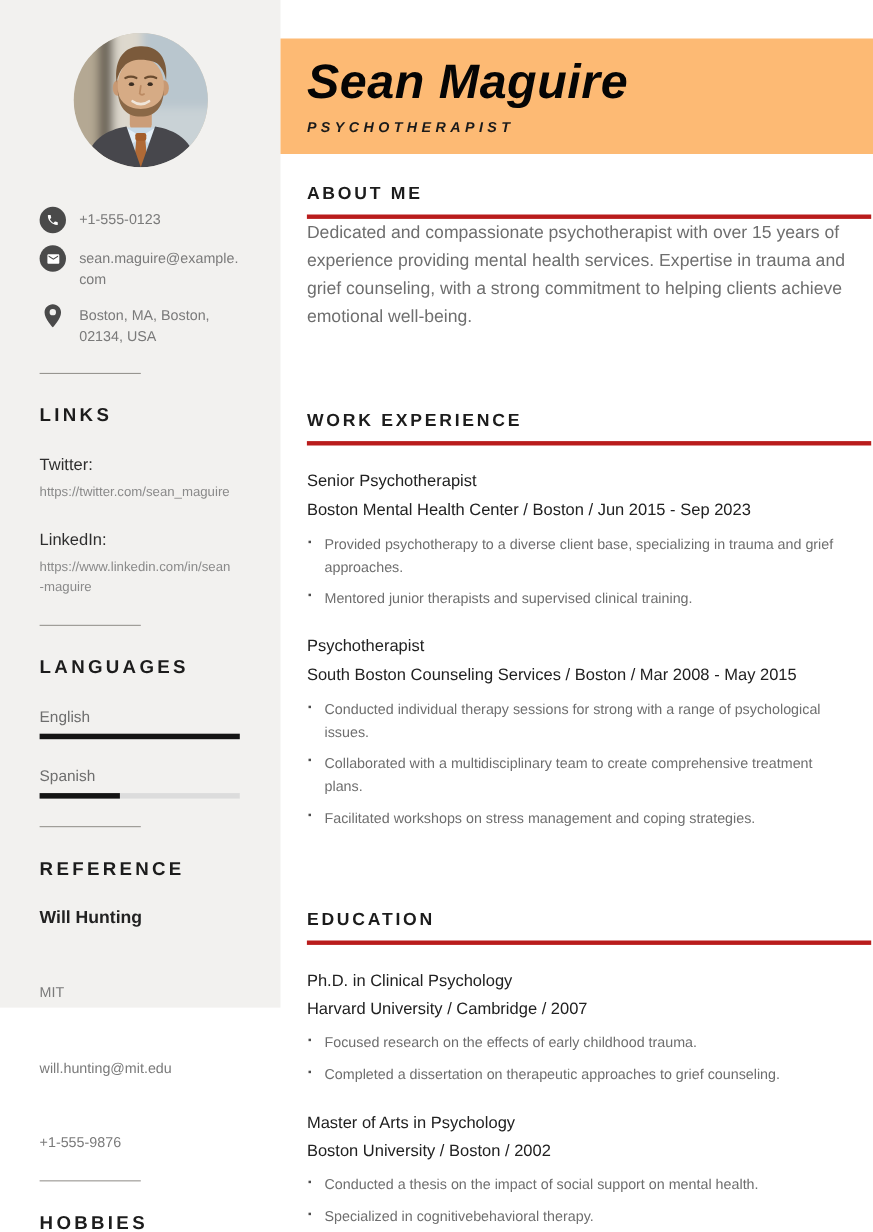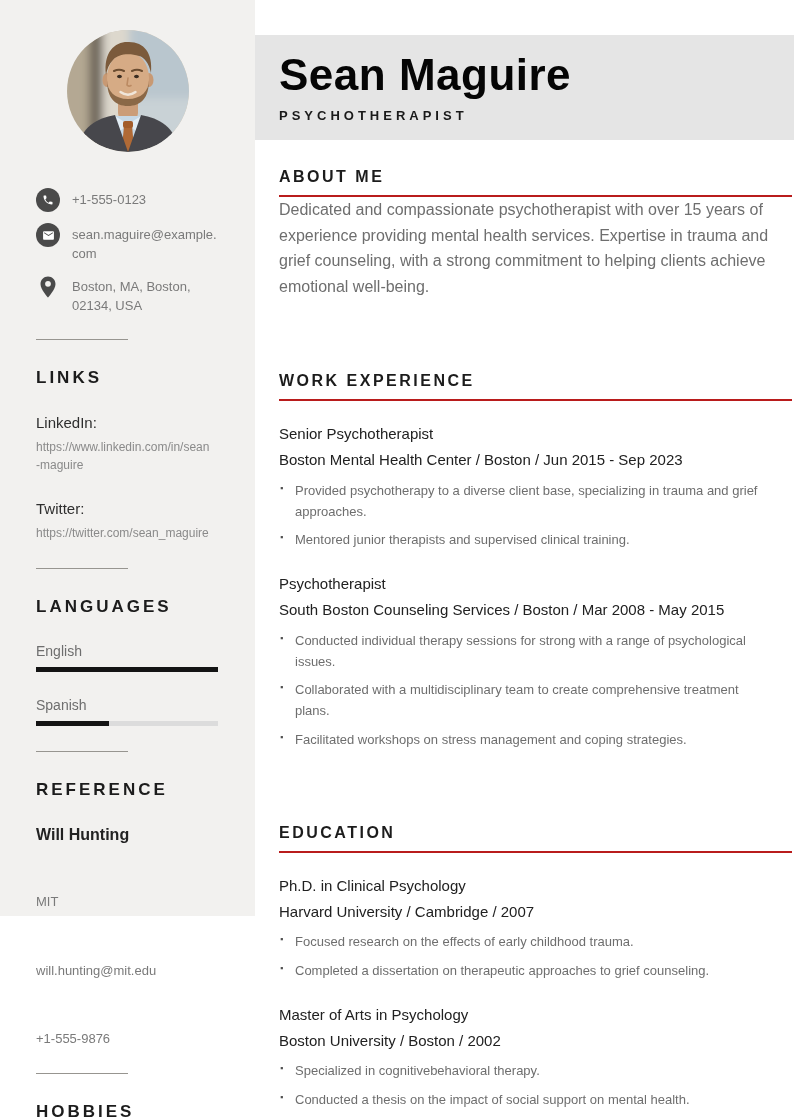--- a/index.html
+++ b/index.html
@@ -60,30 +60,31 @@
     padding-left: 15px; position: relative;
   }
   .hobby-list li::before {
     content: "\2022"; position: absolute; left: 0; top: -1px;
     color: #2e2e2e; font-size: 14px;
   }
 
   
   .main { position: absolute; left: 255px; top: 0; width: 539px; }
   .band {
-    margin-top: 35px; height: 105px; background: #e5e5e5;
+    margin-top: 35px; height: 105px; background: #fdba74;
     padding: 16px 0 0 24px;
+    font-style: italic;
   }
   .name { font-size: 44px; font-weight: 800; color: #050505; letter-spacing: 0.5px; line-height: 1.1; }
   .role { font-size: 13px; font-weight: 600; letter-spacing: 4px; color: #1a1a1a; margin-top: 9px; }
 
   .section { margin: 0 2px 0 24px; }
   .section h2 {
     font-size: 16px; font-weight: 700; letter-spacing: 2.5px; color: #1c1c1c;
-    padding-bottom: 9px; border-bottom: 2px solid #b91c1c;
+    padding-bottom: 9px; border-bottom: 4px solid #b91c1c;
   }
   .sec-about { margin-top: 28px; }
   .sec-gap { margin-top: 73px; }
 
   .about-text {
     margin-right: 22px;
     font-size: 16px; color: #6e6e6e; line-height: 1.6;
   }
 
   .entry { margin-top: 22px; }
@@ -183,26 +184,26 @@
         </span>
         <span class="ctext">Boston, MA, Boston, 02134, USA</span>
       </div>
     </div>
 
     <div class="sep"></div>
 
     <section>
       <div class="side-h">LINKS</div>
       <div class="link-item">
+        <div class="link-label">Twitter:</div>
+        <div class="link-url">https://twitter.com/sean_maguire</div>
+      </div>
+      <div class="link-item">
         <div class="link-label">LinkedIn:</div>
         <div class="link-url">https://www.linkedin.com/in/sean-maguire</div>
-      </div>
-      <div class="link-item">
-        <div class="link-label">Twitter:</div>
-        <div class="link-url">https://twitter.com/sean_maguire</div>
       </div>
     </section>
 
     <div class="sep"></div>
 
     <section>
       <div class="side-h">LANGUAGES</div>
       <div class="lang-item">
         <div class="lang-name">English</div>
         <div class="lang-bar">
@@ -284,20 +285,20 @@
         <ul class="bullets">
           <li>Focused research on the effects of early childhood trauma.</li>
           <li>Completed a dissertation on therapeutic approaches to grief counseling.</li>
         </ul>
       </div>
 
       <div class="entry">
         <div class="entry-title">Master of Arts in Psychology</div>
         <div class="entry-meta">Boston University / Boston / 2002</div>
         <ul class="bullets">
+          <li>Conducted a thesis on the impact of social support on mental health.</li>
           <li>Specialized in cognitivebehavioral therapy.</li>
-          <li>Conducted a thesis on the impact of social support on mental health.</li>
         </ul>
       </div>
     </section>
 
   </main>
 </div>
 
 </body></html>

